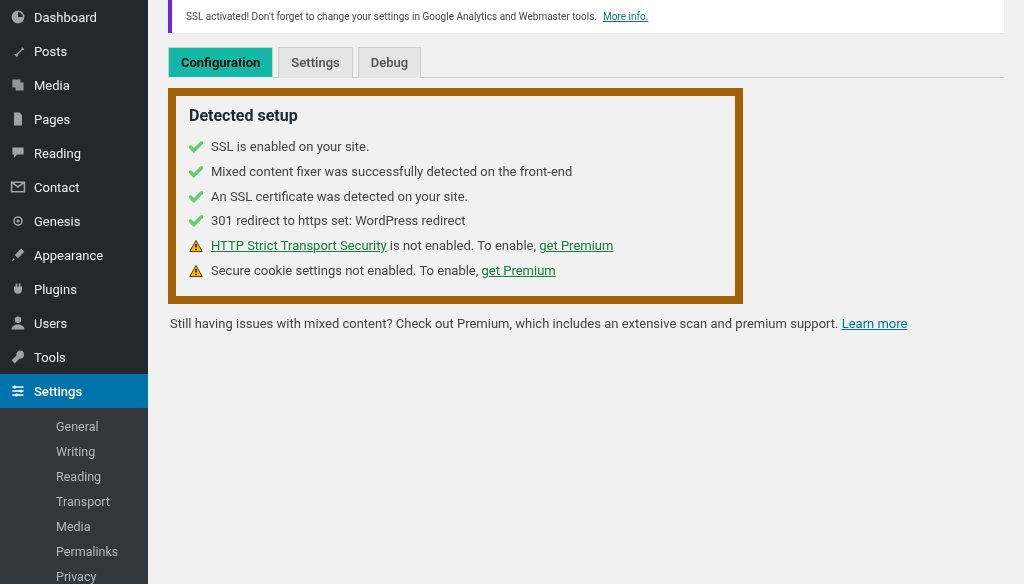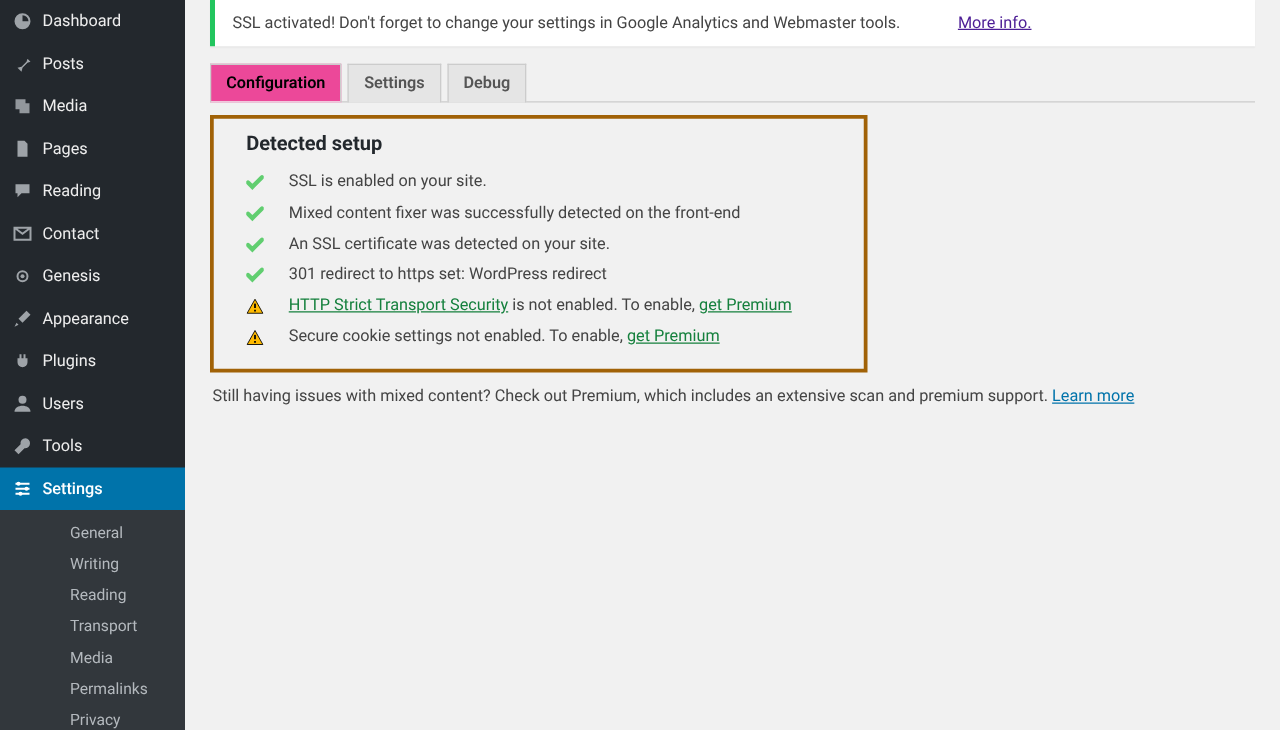--- a/index.html
+++ b/index.html
@@ -70,70 +70,70 @@
 
   
   .main {
     flex: 1;
     background: #f1f1f1;
     padding: 0 20px 20px 20px;
     overflow: hidden;
   }
   .notice {
     background: #fff;
-    border-left: 4px solid #22c55e;
+    border-left: 4px solid #6d28d9;
     padding: 11px 14px;
     margin: 0 0 14px 0;
     box-shadow: 0 1px 1px rgba(0,0,0,0.04);
     display: flex;
     align-items: baseline;
     gap: 6px;
-    font-size: 13px;
-  }
-  .notice a { color: #4c1d95; text-decoration: underline; margin-left: 40px; }
+    font-size: 10px;
+  }
+  .notice a { color: #0f766e; text-decoration: underline; }
 
   .tabs {
     display: flex;
     border-bottom: 1px solid #ccc;
     gap: 5px;
     margin-bottom: 0;
   }
   .tab {
     background: #e5e5e5;
     border: 1px solid #ccc;
     border-bottom: none;
     padding: 7px 12px;
     color: #555;
     font-size: 13px;
     font-weight: 600;
     cursor: pointer;
     margin-bottom: -1px;
   }
   .tab.active {
-    background: #ec4899;
+    background: #14b8a6;
     border-bottom: 1px solid #f1f1f1;
     color: #000;
   }
 
   .panel {
-    border: 3px solid #a16207;
-    padding: 10px 26px 12px;
+    border: 8px solid #a16207;
+    padding: 10px 13px 12px;
     margin-top: 10px;
-    width: 526px;
+    width: 575px;
   }
   .panel h2 {
     font-size: 16px;
     font-weight: 700;
     margin-bottom: 10px;
     color: #23282d;
   }
   .status-line {
     display: flex;
     align-items: flex-start;
-    gap: 20px;
+    gap: 8px;
     padding: 2px 0;
     font-size: 13px;
     line-height: 1.6;
     color: #444;
   }
   .status-line .icon {
     width: 14px; height: 14px;
     flex-shrink: 0;
     margin-top: 3px;
   }

